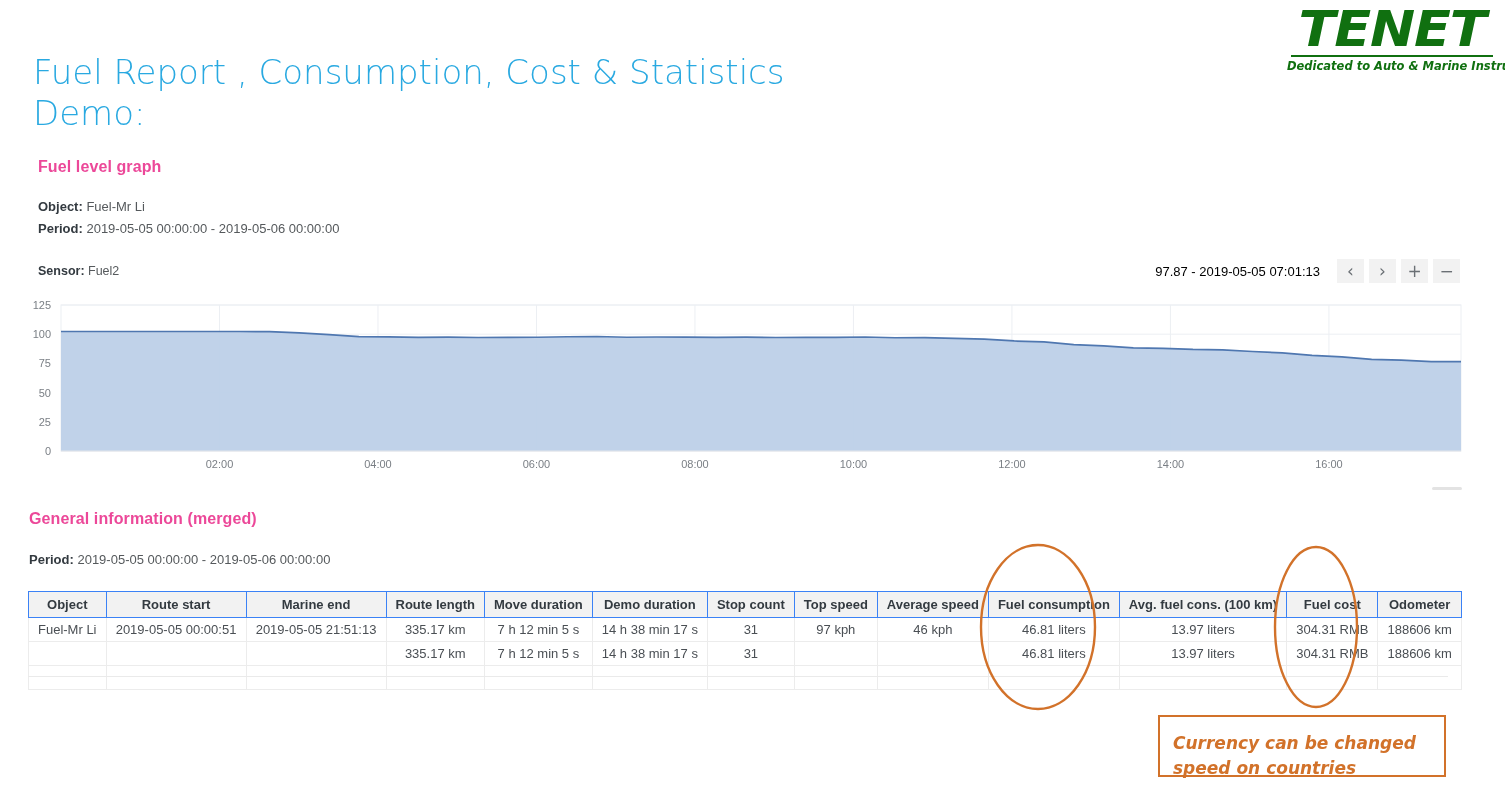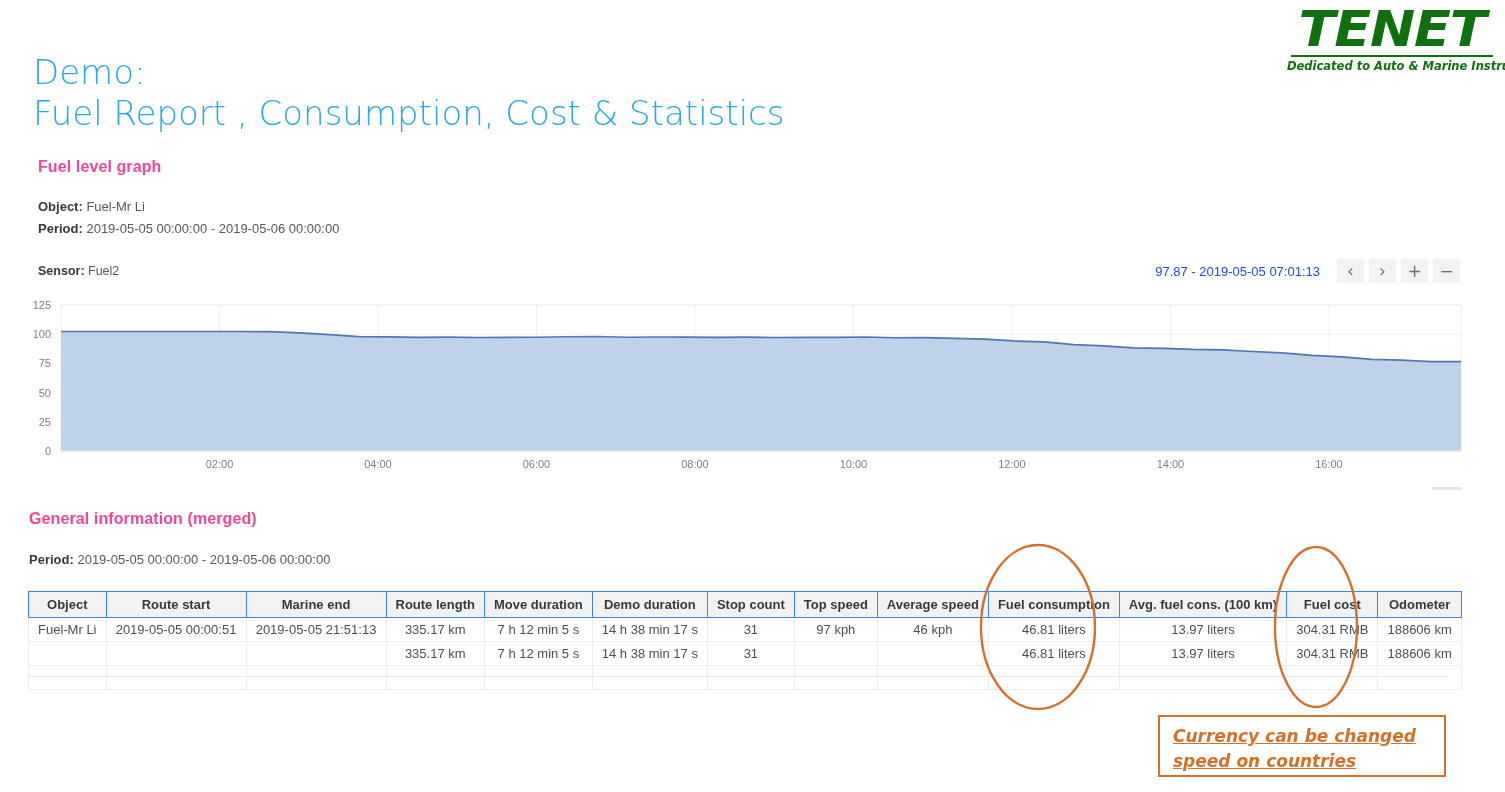--- a/index.html
+++ b/index.html
@@ -87,21 +87,21 @@
   .chart-toolbar {
     position: absolute;
     right: 45px;
     top: 259px;
     display: flex;
     align-items: center;
     gap: 5px;
   }
   .chart-readout {
     font-size: 13px;
-    color: #1d4ed8;
+    color: #000000;
     margin-right: 12px;
     white-space: nowrap;
   }
   .tb-btn {
     width: 27px;
     height: 24px;
     background: #f2f2f2;
     border: none;
     color: #6b7075;
     font-size: 17px;
@@ -180,37 +180,36 @@
     height: 62px;
     border: 2px solid #d2722a;
     background: #ffffff;
   }
   #note-text {
     color: #d2722a;
     font-style: italic;
     font-weight: bold;
     font-size: 17px;
     line-height: 25px;
-    padding: 7px 0 0 13px;
-    font-family: "DejaVu Sans", sans-serif;
-    text-decoration: underline;
+    padding: 14px 0 0 13px;
+    font-family: "DejaVu Sans", sans-serif;
   }
 </style>
 </head>
 <body>
 
 <div class="logo-wrap">
   <div class="logo-word">TENET</div>
   <div class="logo-rule"></div>
   <div class="logo-tag">Dedicated to Auto &amp; Marine Instruments</div>
 </div>
 
 <div class="title-block">
+  <div class="title-line">Fuel Report , Consumption, Cost &amp; Statistics</div>
   <div class="title-line">Demo:</div>
-  <div class="title-line">Fuel Report , Consumption, Cost &amp; Statistics</div>
 </div>
 
 <div class="section-head" id="fuel-graph-head">Fuel level graph</div>
 
 <div class="meta-row" id="meta-object">
   <span class="k">Object:</span>
   <span class="v">Fuel-Mr Li</span>
 </div>
 <div class="meta-row" id="meta-period">
   <span class="k">Period:</span>

